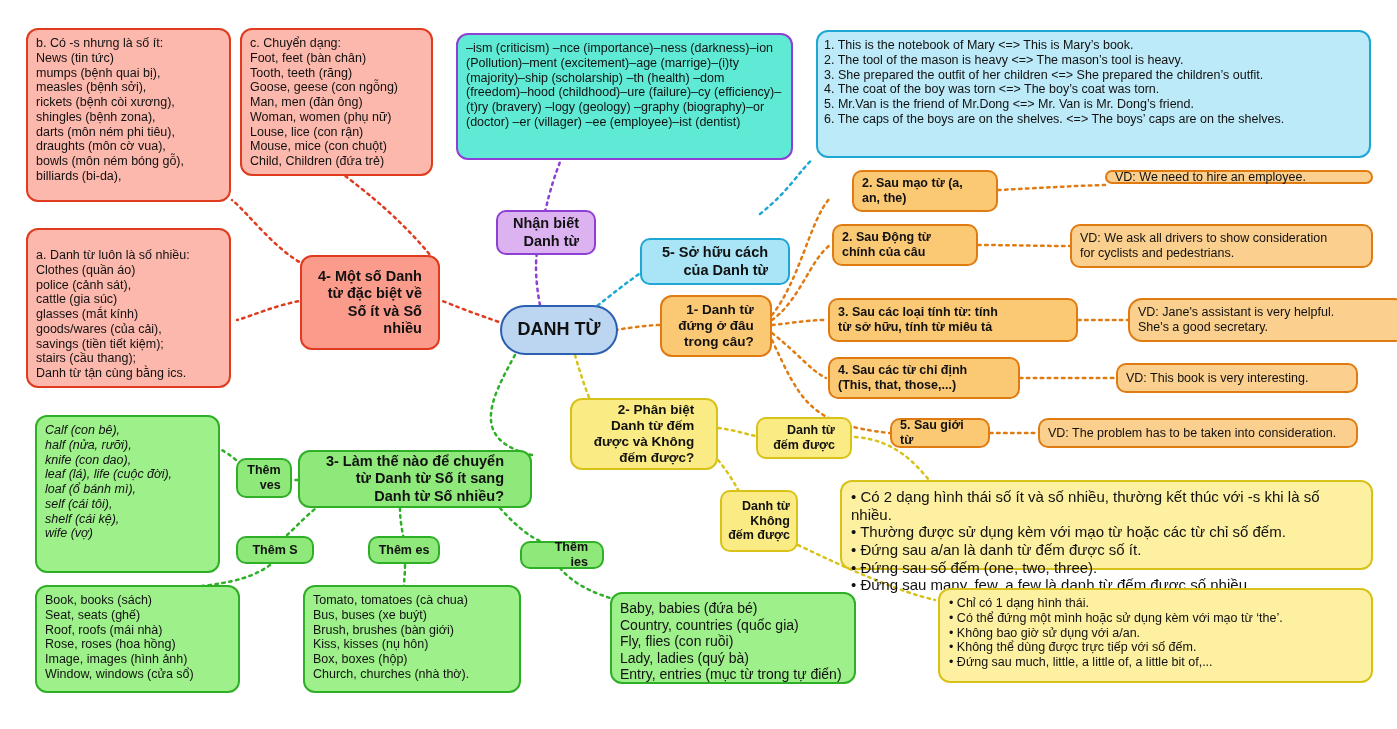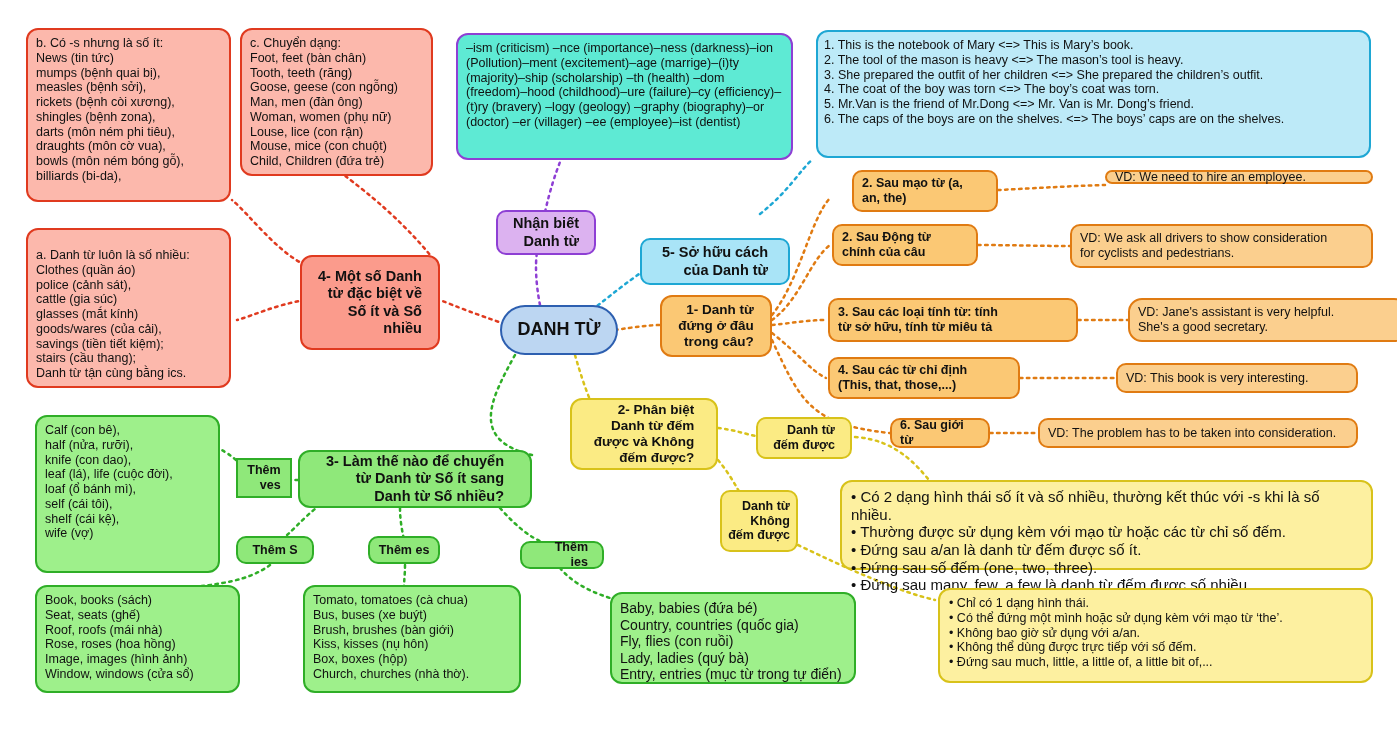--- a/index.html
+++ b/index.html
@@ -219,21 +219,21 @@
 
   <div class="node orange-strong left-flex" style="left:828px; top:357px; width:192px; height:42px; border-radius:10px; padding:2px 8px; font-size:12.5px;">
     <span class="lbl">4. Sau các từ chỉ định
 (This, that, those,...)</span>
   </div>
   <div class="node orange left-flex" style="left:1116px; top:363px; width:242px; height:30px; border-radius:10px; padding:2px 8px; font-size:12.5px;">
     <span class="lbl">VD: This book is very interesting.</span>
   </div>
 
   <div class="node orange-strong left-flex" style="left:890px; top:418px; width:100px; height:30px; border-radius:10px; padding:2px 8px; font-size:12.5px;">
-    <span class="lbl">6. Sau giới từ</span>
+    <span class="lbl">5. Sau giới từ</span>
   </div>
   <div class="node orange left-flex" style="left:1038px; top:418px; width:320px; height:30px; border-radius:10px; padding:2px 8px; font-size:12.5px;">
     <span class="lbl">VD: The problem has to be taken into consideration.</span>
   </div>
 
   <div class="node yellow-strong center-flex" style="left:570px; top:398px; width:148px; height:72px; border-radius:12px; padding:2px 5px; font-size:13.5px;">
     <span class="lbl">2- Phân biệt
 Danh từ đếm
 được và Không
 đếm được?</span>
@@ -265,38 +265,38 @@
 • Không thể dùng được trực tiếp với số đếm.
 • Đứng sau much, little, a little of, a little bit of,...</span>
   </div>
 
   <div class="node green-strong center-flex" style="left:298px; top:450px; width:234px; height:58px; border-radius:12px; padding:2px 6px; font-size:14.5px;">
     <span class="lbl">3- Làm thế nào để chuyển
 từ Danh từ Số ít sang
 Danh từ Số nhiều?</span>
   </div>
 
-  <div class="node green-strong center-flex" style="left:236px; top:458px; width:56px; height:32px; border-radius:0; padding:18px 3px; font-size:12.5px;">
+  <div class="node green-strong center-flex" style="left:236px; top:458px; width:56px; height:32px; border-radius:10px; padding:18px 3px; font-size:12.5px;">
     <span class="lbl">Thêm
 ves</span>
   </div>
 
   <div class="node green-strong center-flex" style="left:236px; top:536px; width:78px; height:28px; border-radius:10px; padding:2px 3px; font-size:12.5px;">
     <span class="lbl">Thêm S</span>
   </div>
 
   <div class="node green-strong center-flex" style="left:368px; top:536px; width:72px; height:28px; border-radius:10px; padding:2px 3px; font-size:12.5px;">
     <span class="lbl">Thêm es</span>
   </div>
 
   <div class="node green-strong center-flex" style="left:520px; top:541px; width:84px; height:28px; border-radius:10px; padding:2px 14px; font-size:12.5px;">
     <span class="lbl">Thêm ies</span>
   </div>
 
-  <div class="node green topleft-flex" style="left:35px; top:415px; width:185px; height:158px; border-radius:12px; padding:6px 8px; font-size:12.5px;">
+  <div class="node green topleft-flex" style="left:35px; top:415px; width:185px; height:158px; border-radius:12px; padding:6px 8px; font-size:12.5px;font-style:italic;">
     <span class="lbl">Calf (con bê),
 half (nửa, rưỡi),
 knife (con dao),
 leaf (lá), life (cuộc đời),
 loaf (ổ bánh mì),
 self (cái tôi),
 shelf (cái kệ),
 wife (vợ)</span>
   </div>
 

